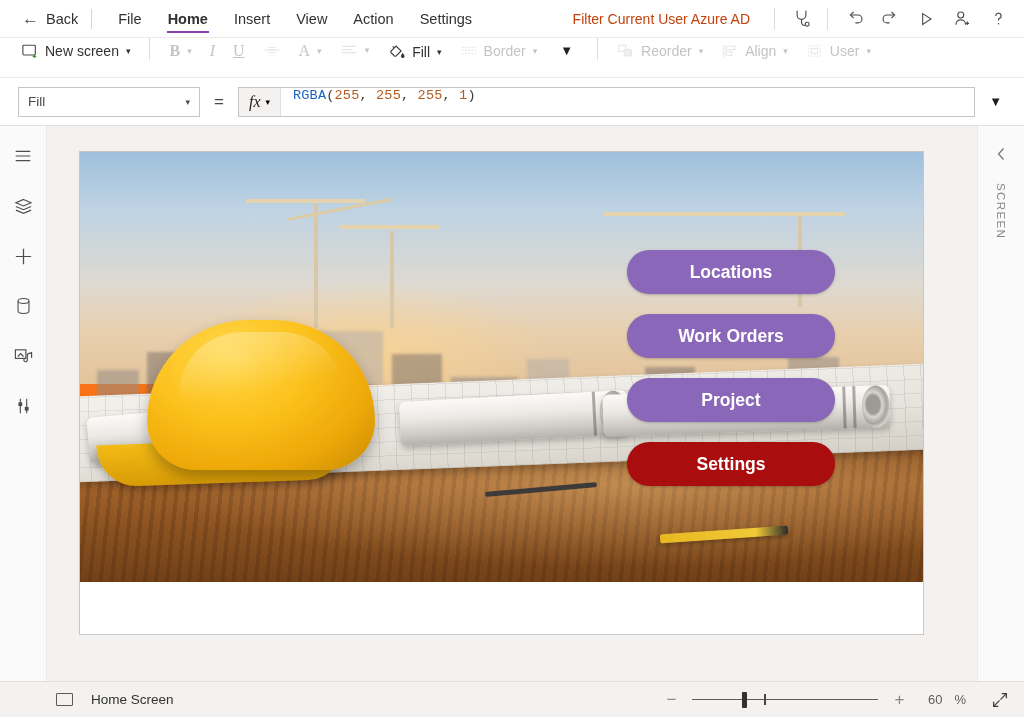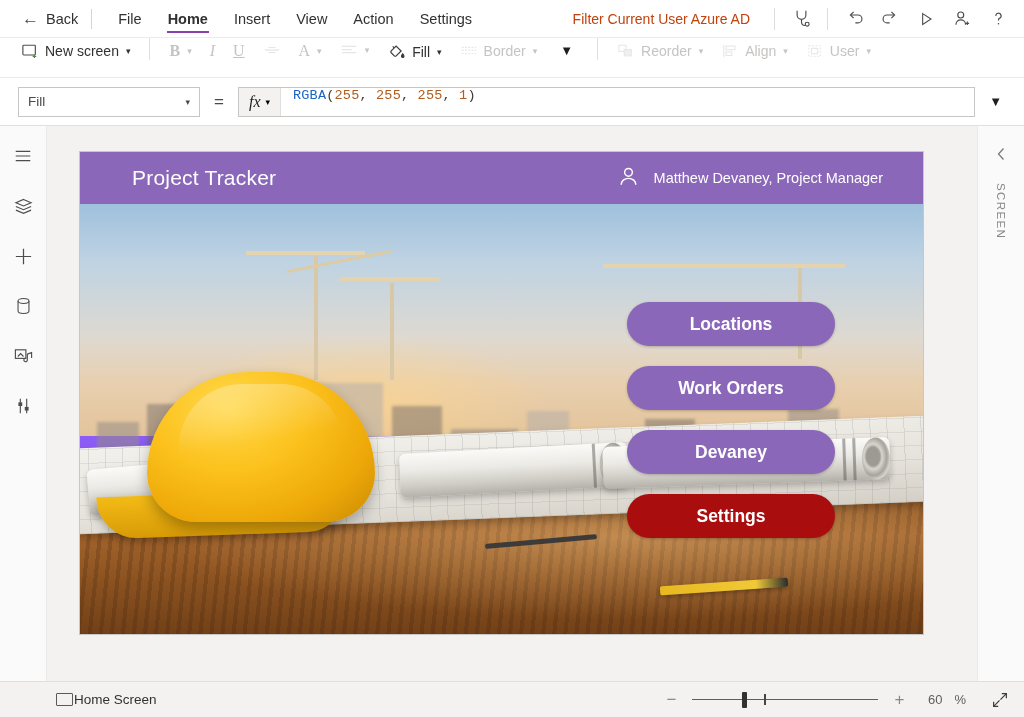--- a/index.html
+++ b/index.html
@@ -129,21 +129,21 @@
     background: #8a67b8;
     display: flex; align-items: center;
   }
   .app-header-title {
     color: #ffffff; font-size: 21px; padding-left: 52px; letter-spacing: .2px;
   }
   .app-user { position: absolute; right: 40px; display: flex; align-items: center; gap: 13px; }
   .app-user-name { color: #ffffff; font-size: 14.5px; }
 
   
-  .photo { position: relative; width: 100%; height: 430px; overflow: hidden; background: #8b5cf6; text-decoration: underline; }
+  .photo { position: relative; width: 100%; height: 430px; overflow: hidden; background: #f97316; text-decoration: underline; }
   .sky {
     position: absolute; inset: 0 0 46% 0;
     background: linear-gradient(180deg,#9fc0dc 0%, #bfd3e3 25%, #dfd9d0 58%, #e8cfae 78%, #e3c49b 100%);
   }
   .city { position: absolute; left: 0; right: 0; top: 38%; height: 30%; filter: blur(1.4px); }
   .bldg { position: absolute; bottom: 0; background: rgba(150,140,135,.55); }
   .bldg.l { background: rgba(186,176,168,.6); }
   .bldg.d { background: rgba(120,110,105,.5); }
   .glow { position: absolute; left: 12%; top: 30%; width: 44%; height: 34%;
           background: radial-gradient(ellipse at center, rgba(255,214,140,.65), rgba(255,214,140,0) 70%); }
@@ -235,21 +235,21 @@
     writing-mode: vertical-rl;
   }
 
   
   .statusbar {
     height: 36px; min-height: 36px;
     display: flex; align-items: center;
     background: #f3f2f1; border-top: 1px solid #e1dfdd;
     padding: 0 14px 0 56px;
   }
-  .screen-chip { display: flex; align-items: center; gap: 1px; font-size: 13.5px; color: #323130; cursor: pointer; }
+  .screen-chip { display: flex; align-items: center; gap: 18px; font-size: 13.5px; color: #323130; cursor: pointer; }
   .screen-chip-icon { width: 17px; height: 13px; border: 1.6px solid #5b5a58; border-radius: 1px; }
   .status-spacer { flex: 1; }
   .zoomctl { display: flex; align-items: center; gap: 10px; }
   .zbtn { width: 22px; text-align: center; color: #8a8886; font-size: 17px; cursor: pointer; line-height: 1; }
   .ztrack { position: relative; width: 186px; height: 16px; display: flex; align-items: center; cursor: pointer; }
   .ztrack::before { content: ""; position: absolute; left: 0; right: 0; height: 1.5px; background: #605e5c; }
   .zthumb { position: absolute; left: 50px; width: 5px; height: 16px; background: #323130; border-radius: 1px; }
   .ztick { position: absolute; left: 72px; width: 2px; height: 11px; background: #484644; }
   .zpct { font-size: 13px; color: #605e5c; min-width: 22px; text-align: right; }
   .zunit { font-size: 13px; color: #605e5c; margin-left: 2px; }
@@ -477,32 +477,20 @@
             <rect x="4.4" y="7" width="4.2" height="4" fill="#4d4d4d" stroke="none"></rect>
           <rect x="11.4" y="12" width="4.2" height="4" fill="#4d4d4d" stroke="none"></rect>
         </svg>
       </div>
     </div>
 
     <div class="canvasarea">
       <div class="canvas-scroll">
         <div class="screen">
 
-          <div class="app-header">
-            <div class="app-header-title">Project Tracker</div>
-            <div class="app-user">
-              <span>
-                <svg width="25" height="25" viewBox="0 0 24 24" fill="none" stroke="#ffffff" stroke-width="1.4">
-                  <circle cx="12" cy="8" r="3.7"></circle>
-                    <path d="M5 20c0-3.7 3.1-6.2 7-6.2s7 2.5 7 6.2"></path>
-                </svg>
-              </span>
-              <span class="app-user-name">Matthew Devaney, Project Manager</span>
-            </div>
-          </div>
 
           <div class="photo">
             <div class="sky"></div>
             <div class="glow"></div>
 
             <div class="city">
               <div class="bldg" style="left:2%;  width:5%;  height:58%;"></div>
               <div class="bldg d" style="left:8%;  width:4%;  height:72%;"></div>
               <div class="bldg l" style="left:13%; width:7%;  height:46%;"></div>
               <div class="bldg" style="left:21%; width:5%;  height:64%;"></div>
@@ -553,21 +541,21 @@
             </div>
 
             <div class="hat-brim"></div>
             <div class="hat"></div>
             <div class="tool"></div>
             <div class="pencil"></div>
 
             <div class="navbtns">
               <button class="navbtn" style="background:#8a67b8;">Locations</button>
               <button class="navbtn" style="background:#8a67b8;">Work Orders</button>
-              <button class="navbtn" style="background:#8a67b8;">Devaney</button>
+              <button class="navbtn" style="background:#8a67b8;">Project</button>
               <button class="navbtn" style="background:#a90d0d;">Settings</button>
             </div>
           </div>
 
         </div>
       </div>
     </div>
 
     <div class="rightpanel">
       <div class="rp-collapse">

